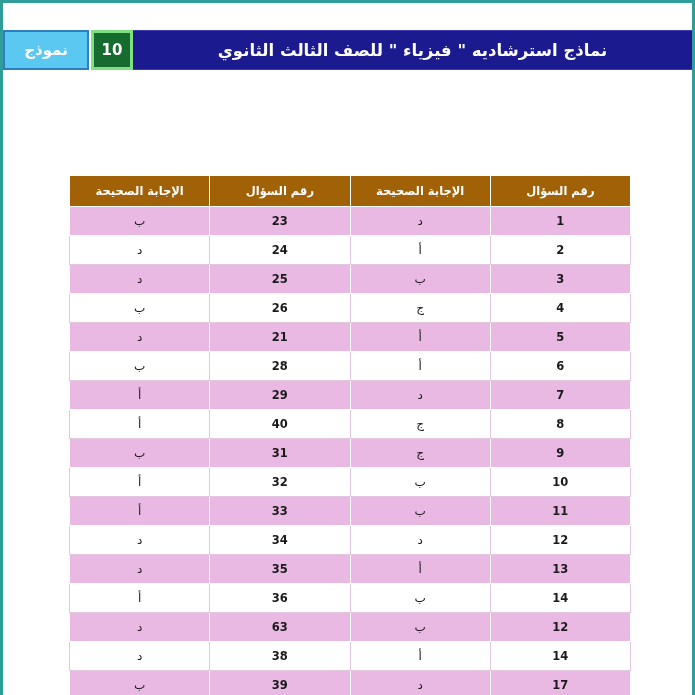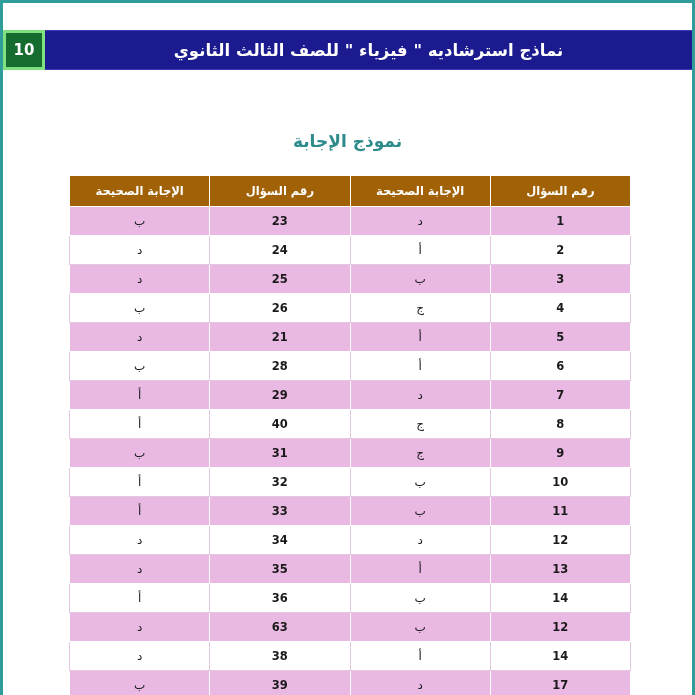--- a/index.html
+++ b/index.html
@@ -132,23 +132,23 @@
   .col-a { width: 25%; }
 </style>
 </head>
 <body>
 
 <div class="page">
 
   <div class="header-band">
     <div class="header-title-bar">نماذج استرشاديه " فيزياء " للصف الثالث الثانوي</div>
     <div class="header-number-box">10</div>
+    <div class="header-label-box">نموذج</div>
   </div>
 
-  <div class="doc-title">نموذج الإجابة</div>
 
   <div class="table-wrap">
     <table class="answers">
       <thead>
         <tr>
           <th class="col-q">رقم السؤال</th>
           <th class="col-a">الإجابة الصحيحة</th>
           <th class="col-q">رقم السؤال</th>
           <th class="col-a">الإجابة الصحيحة</th>
         </tr>

